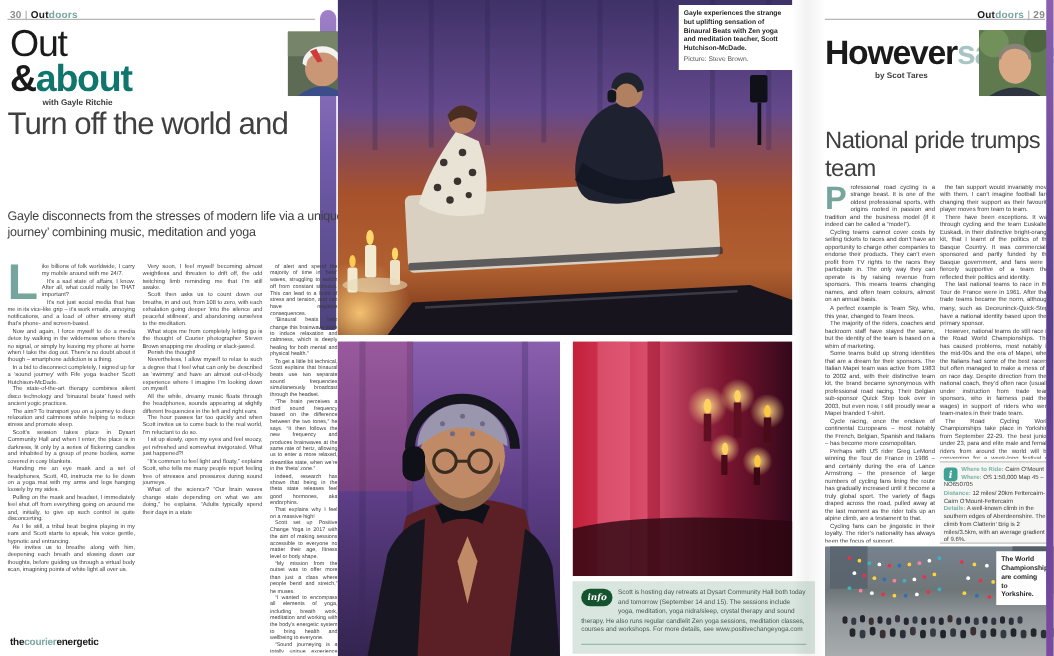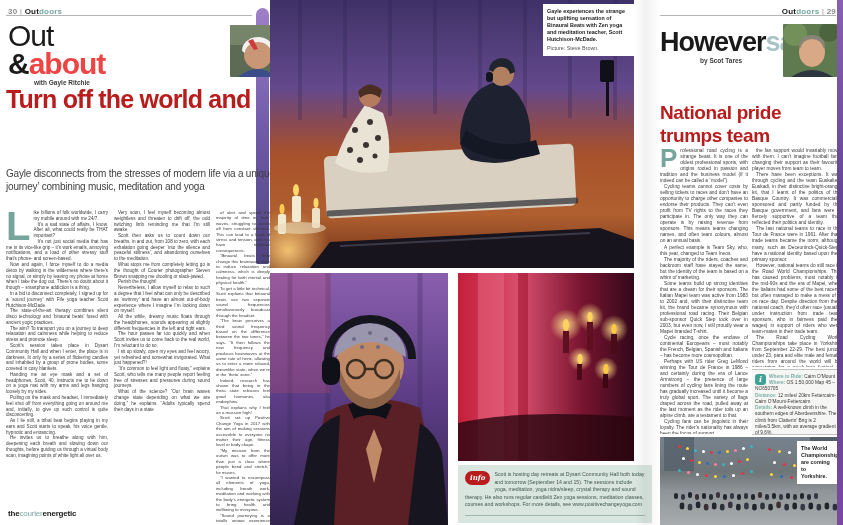--- a/index.html
+++ b/index.html
@@ -7,57 +7,57 @@
   body{position:relative;font-family:"Liberation Sans",sans-serif;background:#fff;overflow:hidden;color:#222}
   .abs{position:absolute}
   
   .folio{font-size:8px;letter-spacing:.2px;color:#8a8a8a;font-weight:700}
   .folio .blk{color:#1a1a1a}
   .folio .teal{color:#79a79d}
   .rule{background:#b5b5b5;height:1px}
   
   .mast-big{font-size:30px;font-weight:700;letter-spacing:-1px;line-height:.92;color:#1a1a1a}
   .mast-light{font-weight:400}
-  .mast-teal{color:#ef4444}
+  .mast-teal{color:#0f766e}
   .mast-teal-lt{color:#a9c4c7}
   .mast-by{font-size:6.5px;font-weight:700;color:#3c3c3c}
   .mast-photo{border-radius:1px;overflow:hidden}
   
-  .headline{font-weight:700;color:#b91c1c;letter-spacing:-.8px}
+  .headline{font-weight:400;color:#404040;letter-spacing:-.8px}
   .hl-left{font-size:25px;line-height:1.08}
   .hl-right{font-size:19px;line-height:1.2;letter-spacing:-.4px}
   .standfirst{font-size:10px;line-height:1.3;color:#3f3f3f;letter-spacing:-.2px}
   
   .bodycol{font-size:4.6px;line-height:1.26;color:#3a3a3a;overflow:hidden;text-align:justify}
   .bodycol p{margin:0}
   .bodycol .rest p{text-indent:4px}
   .dropcap{float:left;font-weight:700;color:#76a59b;line-height:.82;padding-right:3px}
   .dc-l{font-size:40px}
   .dc-p{font-size:26px}
   
   .photo{overflow:hidden}
   .cap-box{background:#fff;padding:4px;font-size:5.4px;line-height:1.3;color:#1c1c1c}
   .cap-bold{font-weight:700}
   .cap-credit{font-weight:400;color:#555;display:block;margin-top:2px}
   
   .infobox{background:#d9e6df;padding:6px 7px 4px 7px;font-size:5.2px;line-height:1.45;color:#41584f}
-  .info-badge{float:left;background:#b91c1c;color:#fff;border-radius:8px;
+  .info-badge{float:left;background:#14532d;color:#fff;border-radius:8px;
     font-family:"DejaVu Serif",serif;font-style:italic;font-weight:700;font-size:7px;
     padding:2px 5px;margin:0 4px 1px 0}
   .infobox .inner-rule{height:1px;background:#9db8ac;margin-top:6px}
   
   .ridebox{border-top:1px solid #c2c2c2;border-bottom:1px solid #c2c2c2;background:#f6f6f4;
     padding:4px 3px;font-size:4.8px;line-height:1.3;color:#3a3a3a}
   .ride-i{float:left;width:11px;height:11px;border-radius:3px;background:#3fa294;color:#fff;
     font-weight:700;font-size:8px;text-align:center;line-height:11px;margin-right:3px;
     font-family:"DejaVu Serif",serif;font-style:italic}
   .ride-label{color:#7ab0a6;font-weight:700}
   
   .pagefoot{font-size:8px;font-weight:700;color:#1a1a1a;letter-spacing:-.2px}
-  .pagefoot .teal{color:#7ba8a0;font-weight:400}
+  .pagefoot .teal{color:#7ba8a0;font-weight:700}
   
   .ribbon{background:linear-gradient(180deg,#9a79c6 0%,#6a53a6 45%,#443a78 100%);
     border-radius:7px 7px 2px 2px;opacity:.95}
   .edge-strip{background:linear-gradient(180deg,#8a5fb0 0%,#5a3f8a 50%,#7a4aa0 100%)}
   .gutter{background:linear-gradient(90deg,rgba(0,0,0,0) 0%,rgba(0,0,0,.05) 45%,rgba(0,0,0,0) 100%)}
   
   .bunt{width:3px;height:3px;border-radius:50%;background:#e8324a;
     box-shadow:8px 2px #ffd43b,16px 4px #3bb3c3,24px 5px #fff,32px 6px #e8324a,40px 6px #2d6fb8,
     48px 5px #ffd43b,56px 4px #ff7fa0,64px 2px #fff,72px 0px #3bb3c3,
     4px 12px #fff,12px 14px #e8324a,20px 16px #ffd43b,28px 17px #2d6fb8,36px 18px #ff7fa0,

